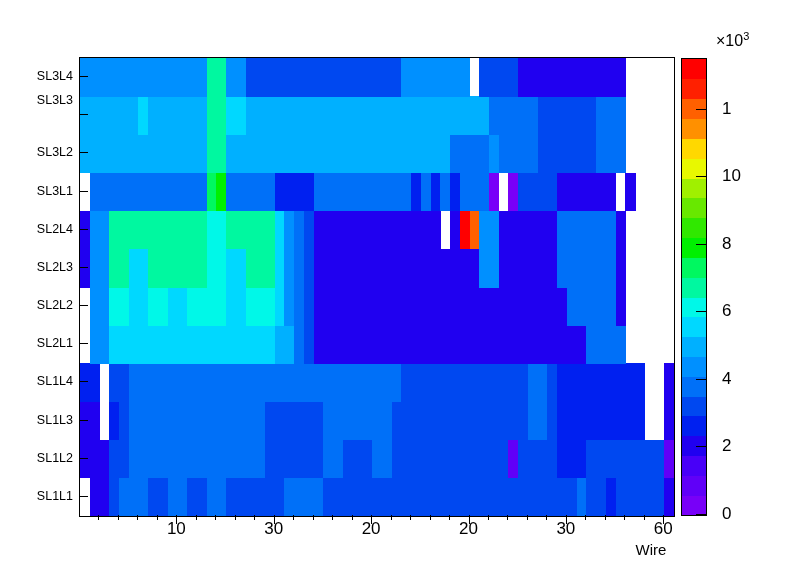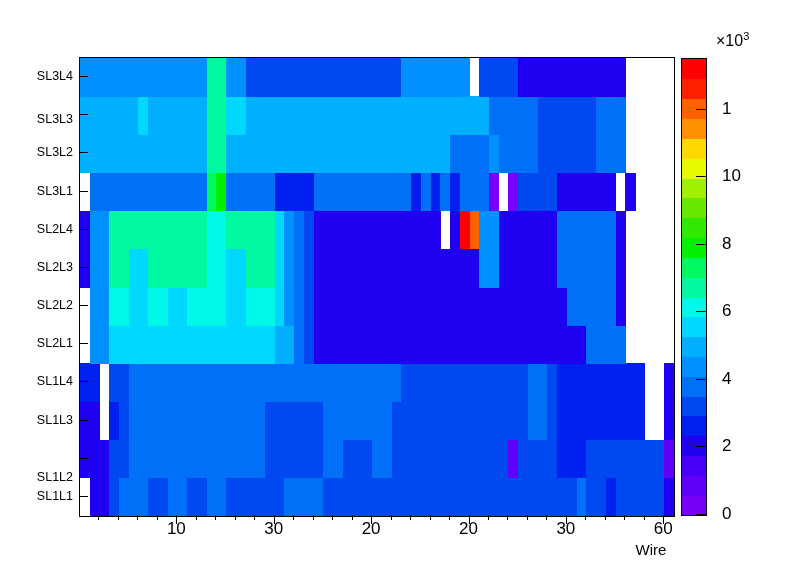--- a/index.html
+++ b/index.html
@@ -43,30 +43,30 @@
   #pmult sup{font-size:11px;vertical-align:super;}
 </style>
 </head>
 <body>
 
 <div id="root">
 
 
   <div id="ylabels">
       <div class="ylab" style="top:438.92px;">SL1L1</div>
-      <div class="ylab" style="top:400.75px;margin-top:19px;">SL1L2</div>
+      <div class="ylab" style="top:400.75px;">SL1L2</div>
       <div class="ylab" style="top:362.58px;">SL1L3</div>
       <div class="ylab" style="top:324.42px;">SL1L4</div>
       <div class="ylab" style="top:286.25px;">SL2L1</div>
       <div class="ylab" style="top:248.08px;">SL2L2</div>
       <div class="ylab" style="top:209.92px;">SL2L3</div>
       <div class="ylab" style="top:171.75px;">SL2L4</div>
       <div class="ylab" style="top:133.58px;">SL3L1</div>
       <div class="ylab" style="top:95.42px;">SL3L2</div>
-      <div class="ylab" style="top:62px;">SL3L3</div>
+      <div class="ylab" style="top:43px;">SL3L3</div>
       <div class="ylab" style="top:19.08px;">SL3L4</div>
     </div>
 
   <div id="frame">
     <div id="cells">
         <div class="cell" style="left:9.74px;top:419.83px;width:10.34px;height:38.77px;background:#2000F0;"></div>
         <div class="cell" style="left:19.48px;top:419.83px;width:10.34px;height:38.77px;background:#2000F0;"></div>
         <div class="cell" style="left:29.21px;top:419.83px;width:10.34px;height:38.77px;background:#0048F0;"></div>
         <div class="cell" style="left:38.95px;top:419.83px;width:10.34px;height:38.77px;background:#0070F8;"></div>
         <div class="cell" style="left:48.69px;top:419.83px;width:10.34px;height:38.77px;background:#0070F8;"></div>

